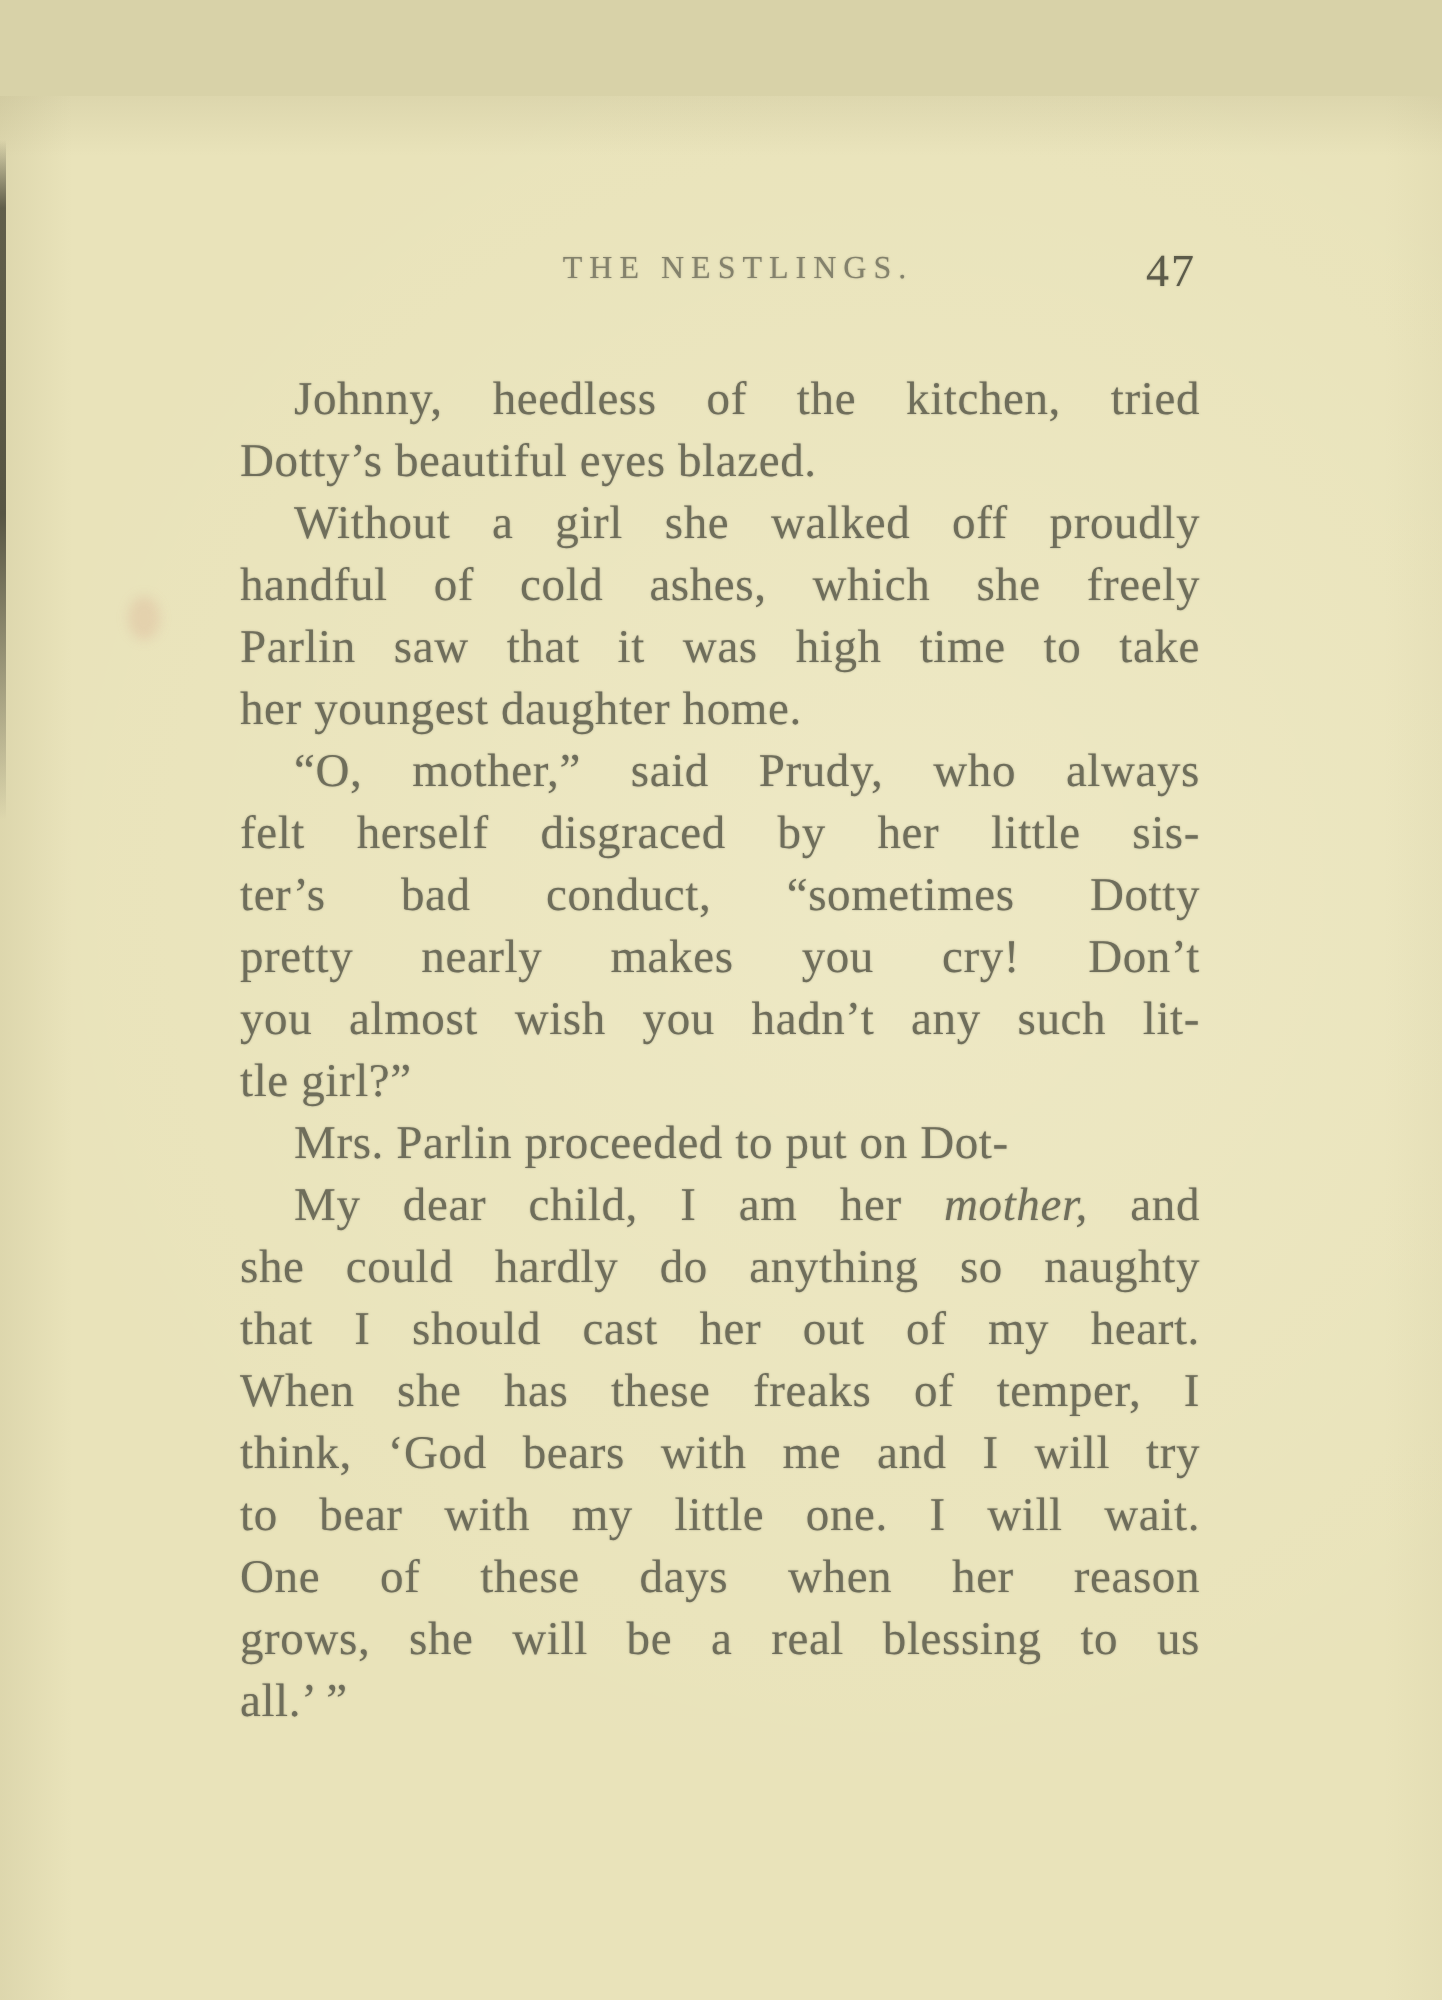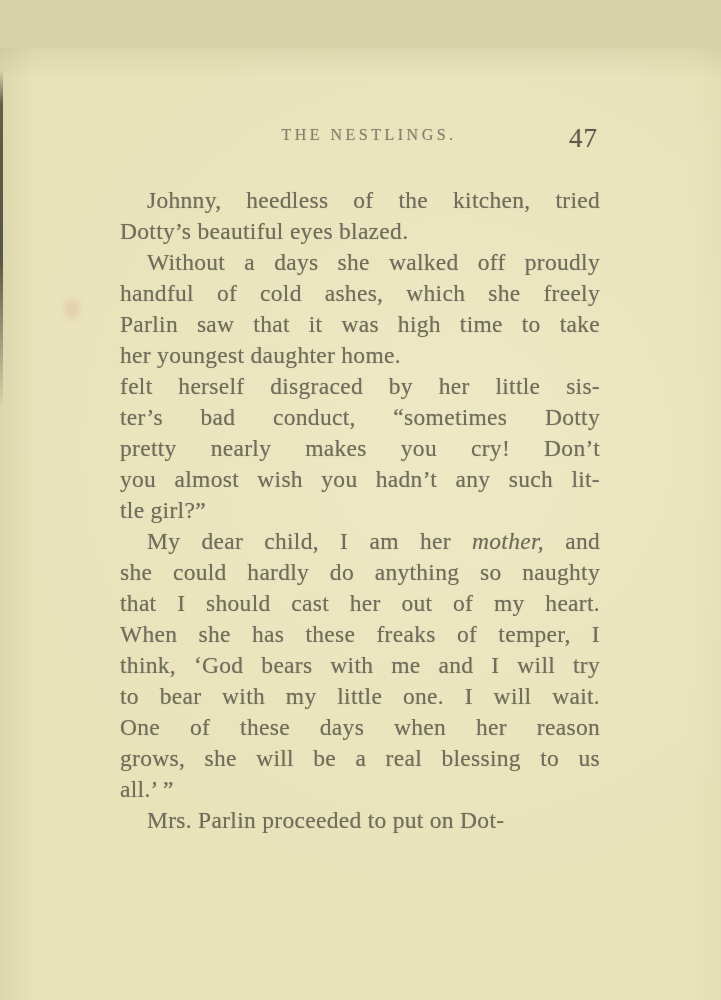--- a/index.html
+++ b/index.html
@@ -52,21 +52,21 @@
   .running-title {
     position: relative; left: 9px;
     text-align: center;
     font-size: 16px;
     letter-spacing: 3.5px;
     color: #84826c;
     text-shadow: 0 0 1px rgba(132, 130, 108, 0.5);
   }
   .page-number {
     position: absolute; right: 2px; top: -3px;
-    font-size: 27px;
+    font-size: 23px;
     letter-spacing: 1px;
     color: #5c5b4a;
     text-shadow: 0 0 1px rgba(92, 91, 74, 0.45);
   }
 
   .bodytext {
     margin-top: 37px;
     font-size: 23.5px;
     line-height: 31px;
     letter-spacing: 0.3px;
@@ -93,42 +93,43 @@
       <div class="running-title">THE NESTLINGS.</div>
       <div class="page-number">47</div>
     </div>
 
     <div class="bodytext">
         <div>
           <div class="line j indent">Johnny, heedless of the kitchen, tried</div>
           <div class="line last">Dotty’s beautiful eyes blazed.</div>
         </div>
         <div>
-          <div class="line j indent">Without a days she walked off proudly</div>
+          <div class="line j indent">Without a girl she walked off proudly</div>
           <div class="line j">handful of cold ashes, which she freely</div>
           <div class="line j">Parlin saw that it was high time to take</div>
           <div class="line last">her youngest daughter home.</div>
         </div>
         <div>
+          <div class="line j indent">“O, mother,” said Prudy, who always</div>
           <div class="line j">felt herself disgraced by her little sis-</div>
           <div class="line j">ter’s bad conduct, “sometimes Dotty</div>
           <div class="line j">pretty nearly makes you cry!  Don’t</div>
           <div class="line j">you almost wish you hadn’t any such lit-</div>
           <div class="line last">tle girl?”</div>
+        </div>
+        <div>
+          <div class="line last indent">Mrs. Parlin proceeded to put on Dot-</div>
         </div>
         <div>
           <div class="line j indent">My dear child, I am her <i>mother,</i> and</div>
           <div class="line j">she could hardly do anything so naughty</div>
           <div class="line j">that I should cast her out of my heart.</div>
           <div class="line j">When she has these freaks of temper, I</div>
           <div class="line j">think, ‘God bears with me and I will try</div>
           <div class="line j">to bear with my little one.  I will wait.</div>
           <div class="line j">One of these days when her reason</div>
           <div class="line j">grows, she will be a real blessing to us</div>
           <div class="line last">all.’ ”</div>
         </div>
-        <div>
-          <div class="line last indent">Mrs. Parlin proceeded to put on Dot-</div>
-        </div>
       </div>
   </div>
 
 </div>
 
 </body></html>

